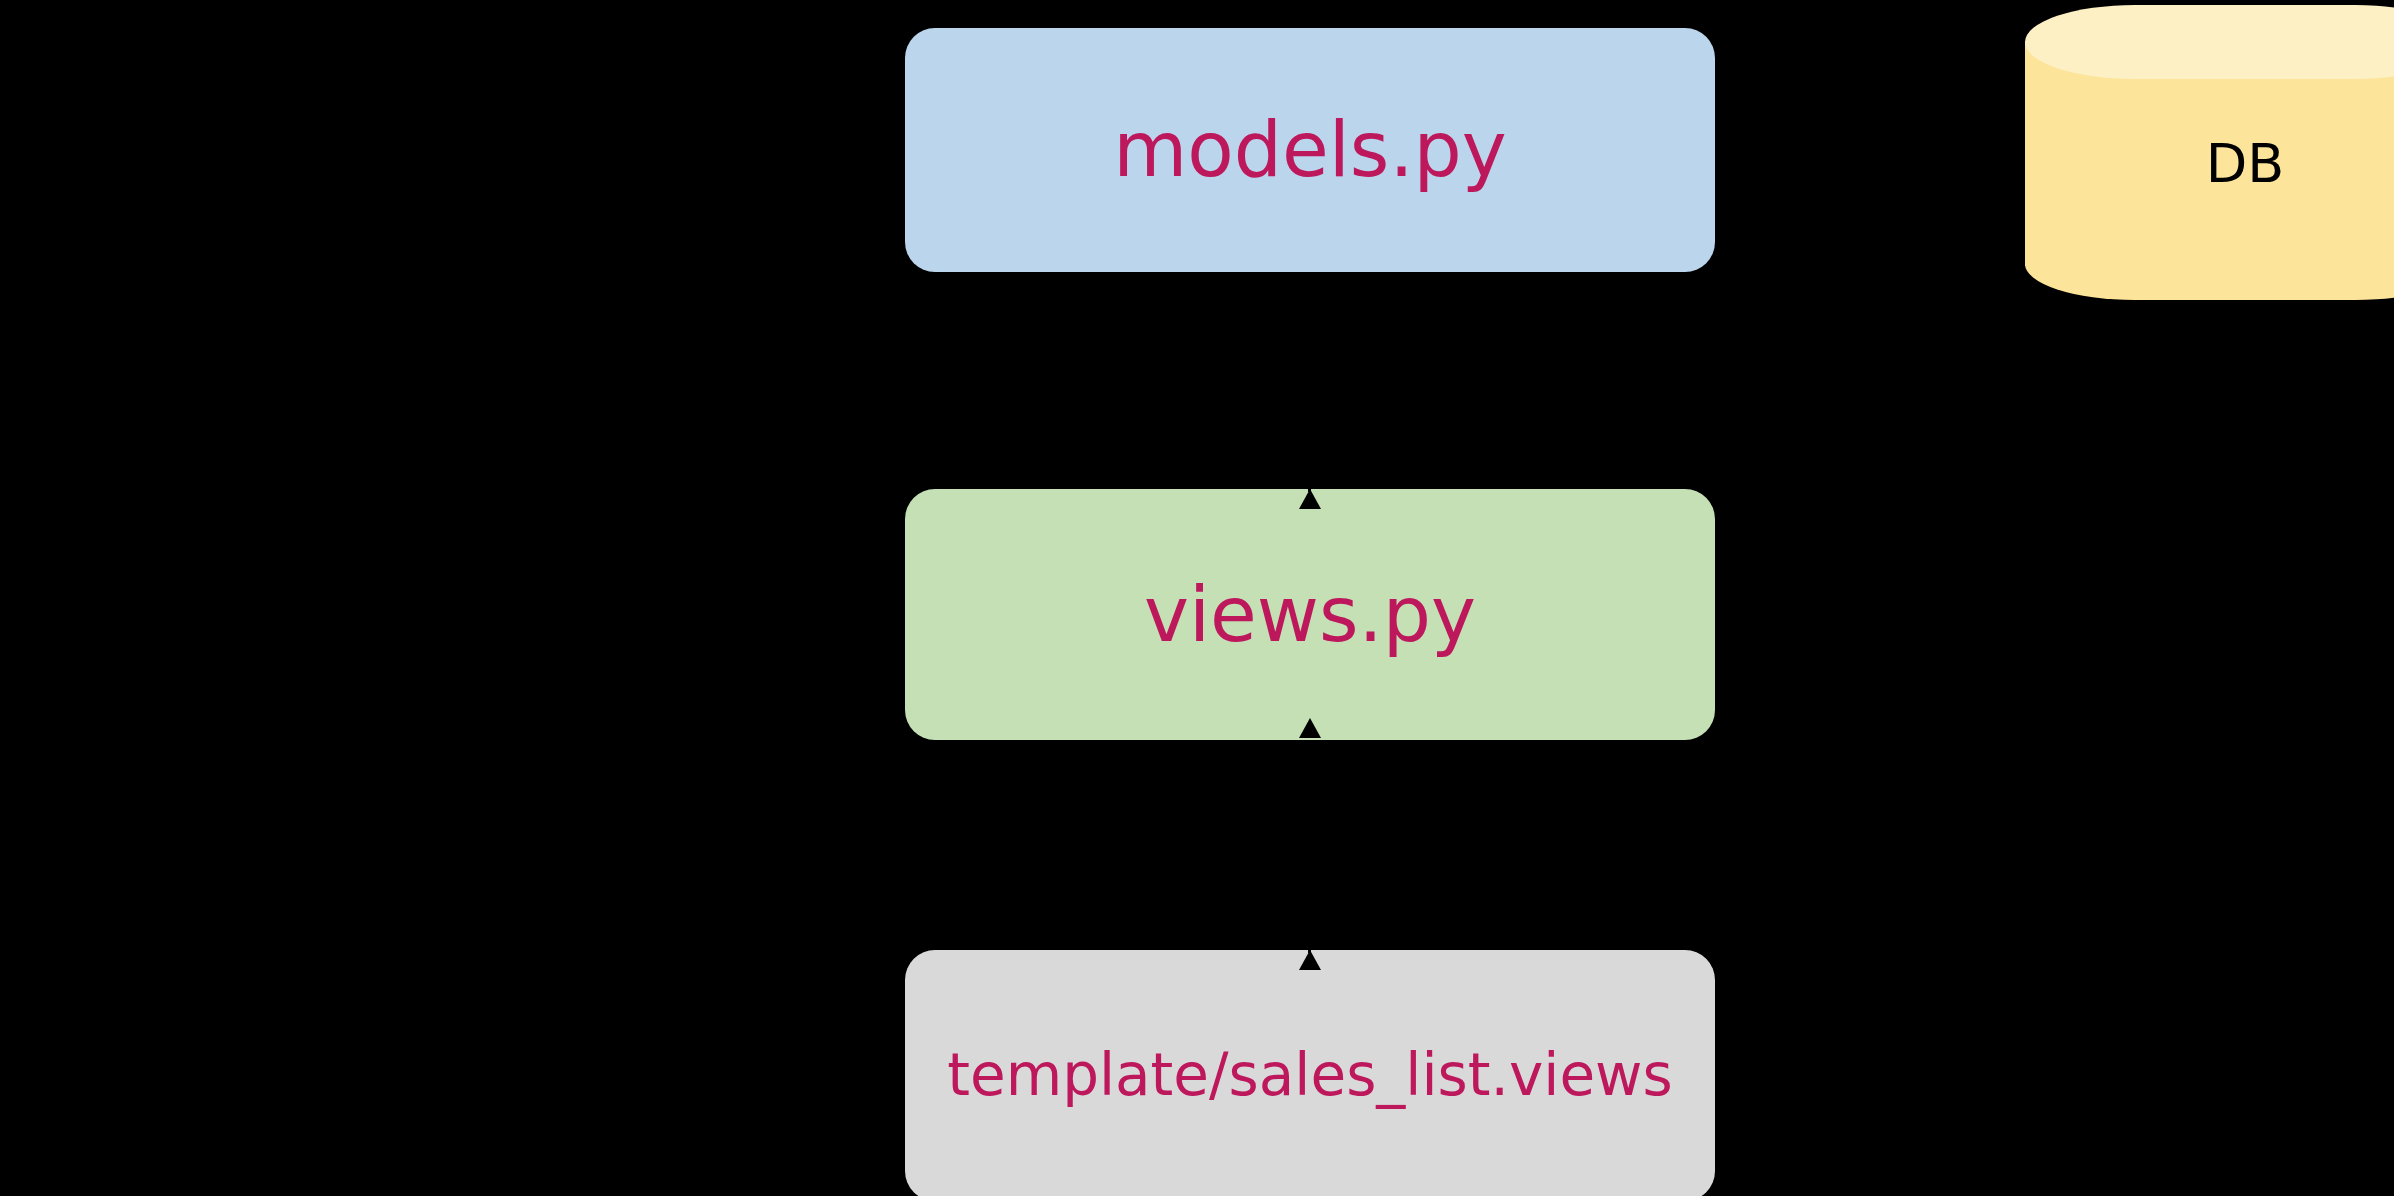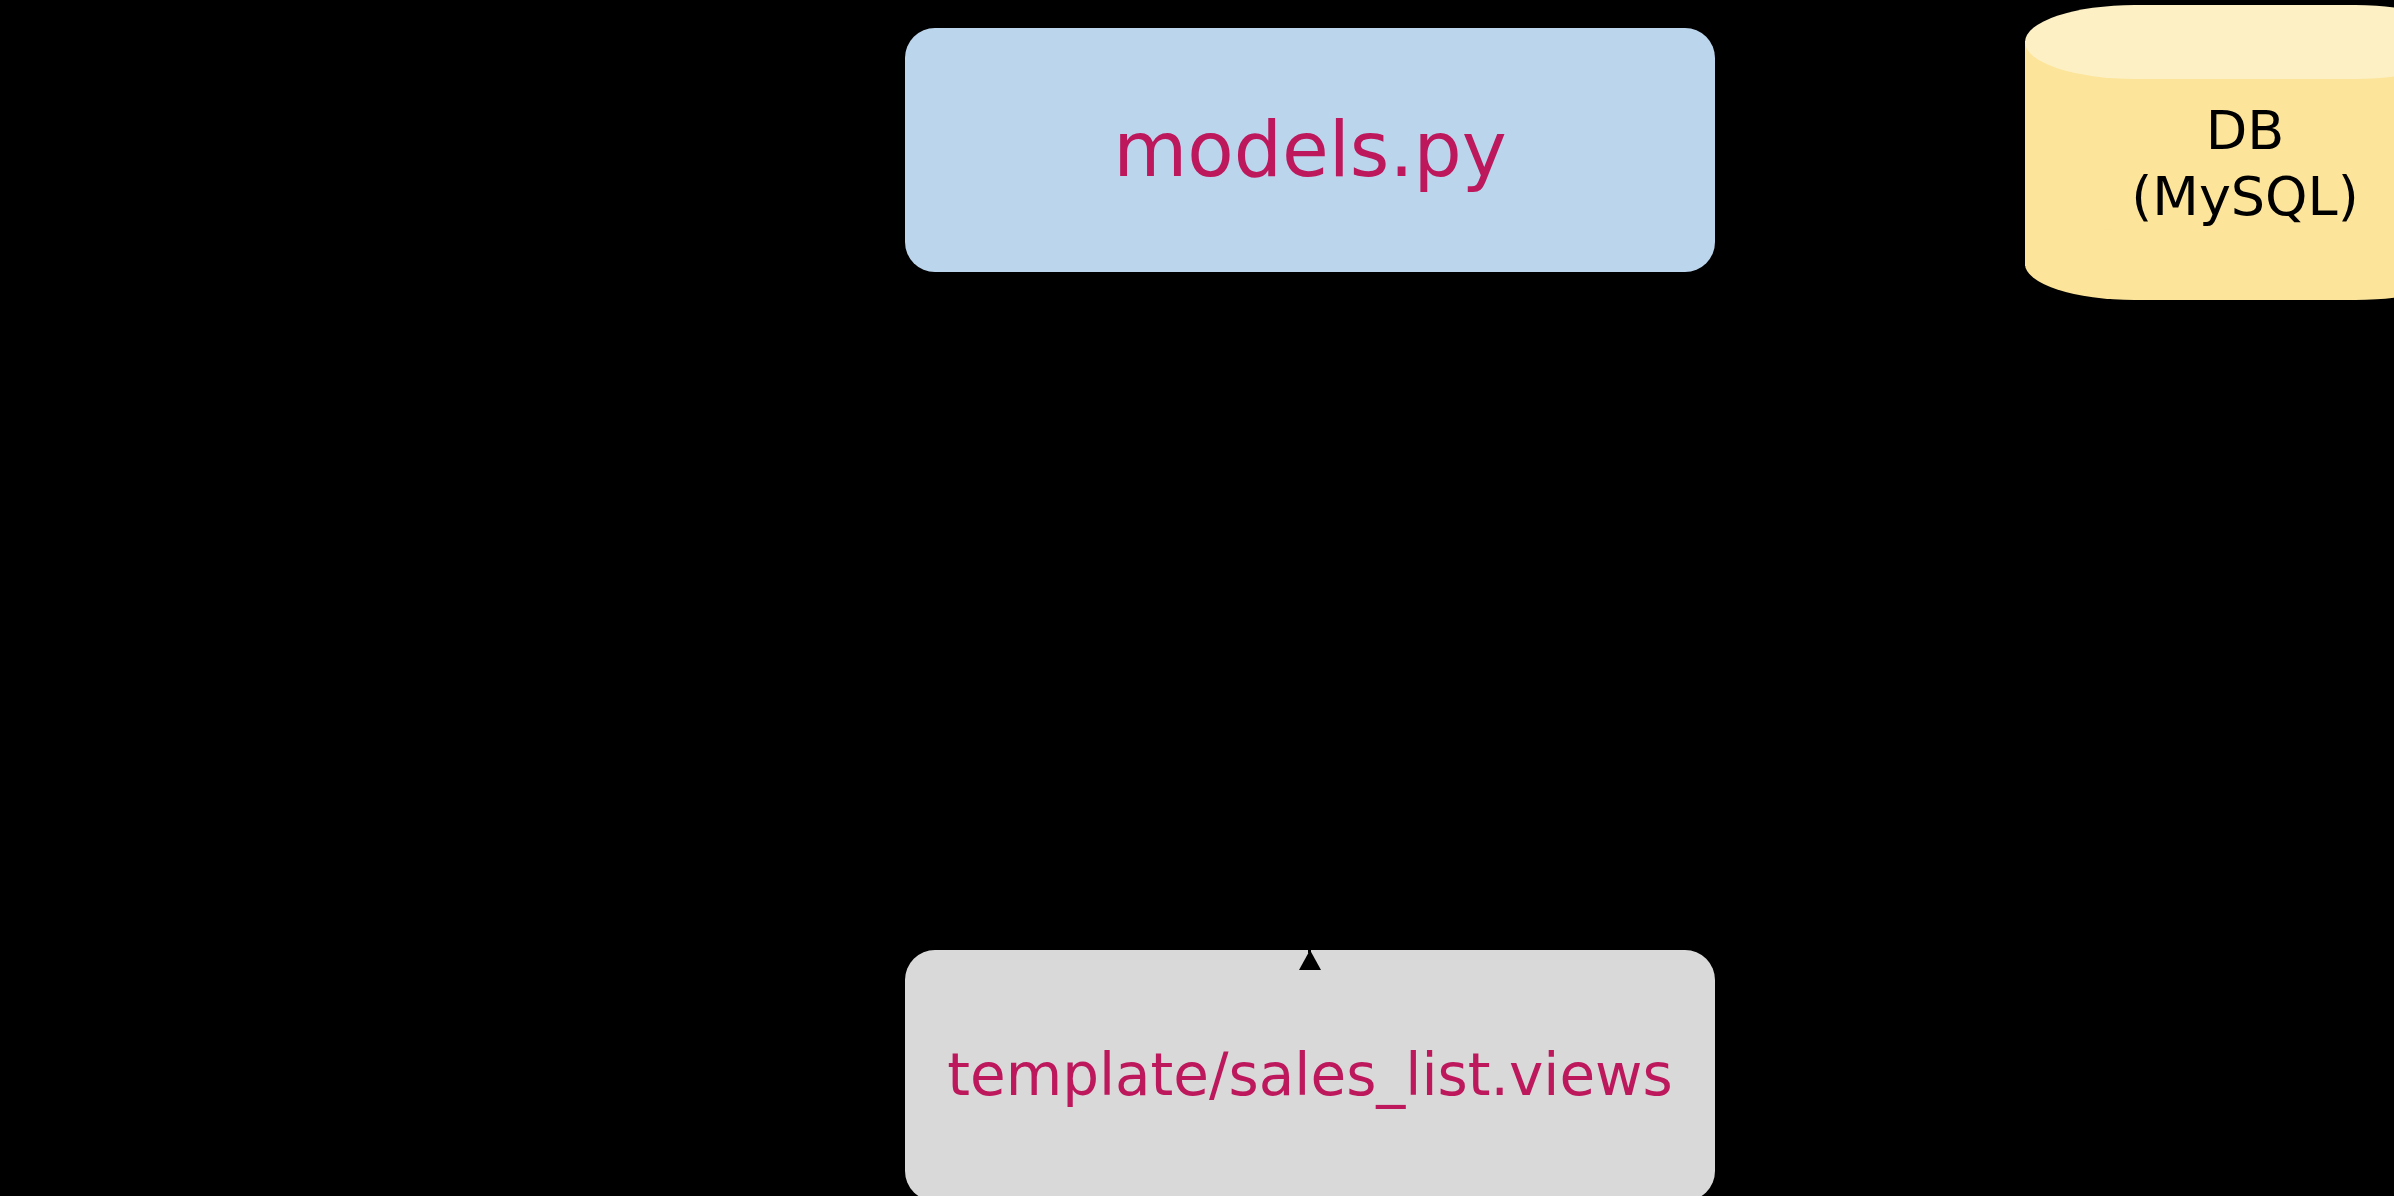--- a/index.html
+++ b/index.html
@@ -156,32 +156,34 @@
 </style>
 </head>
 <body>
 
 <div id="canvas">
 
   <div class="node node-models">
     <span>models.py</span>
   </div>
 
+  <div class="node node-views">
+    <span>views.py</span>
+  </div>
 
   <div class="node node-template">
     <span>template/sales_list.views</span>
   </div>
 
   <div class="cylinder">
     <div class="cyl-body"></div>
     <div class="cyl-bottom"></div>
     <div class="cyl-top"></div>
     <div class="cyl-label">
       <span>DB</span>
-      <span>(MySQL)</span>
     </div>
   </div>
 
   <div class="edge edge-models-views"></div>
   <div class="arrow-up arrow-into-views"></div>
 
   <div class="edge edge-views-template"></div>
   <div class="arrow-up arrow-into-views-bottom"></div>
   <div class="arrow-up arrow-into-template"></div>
 

